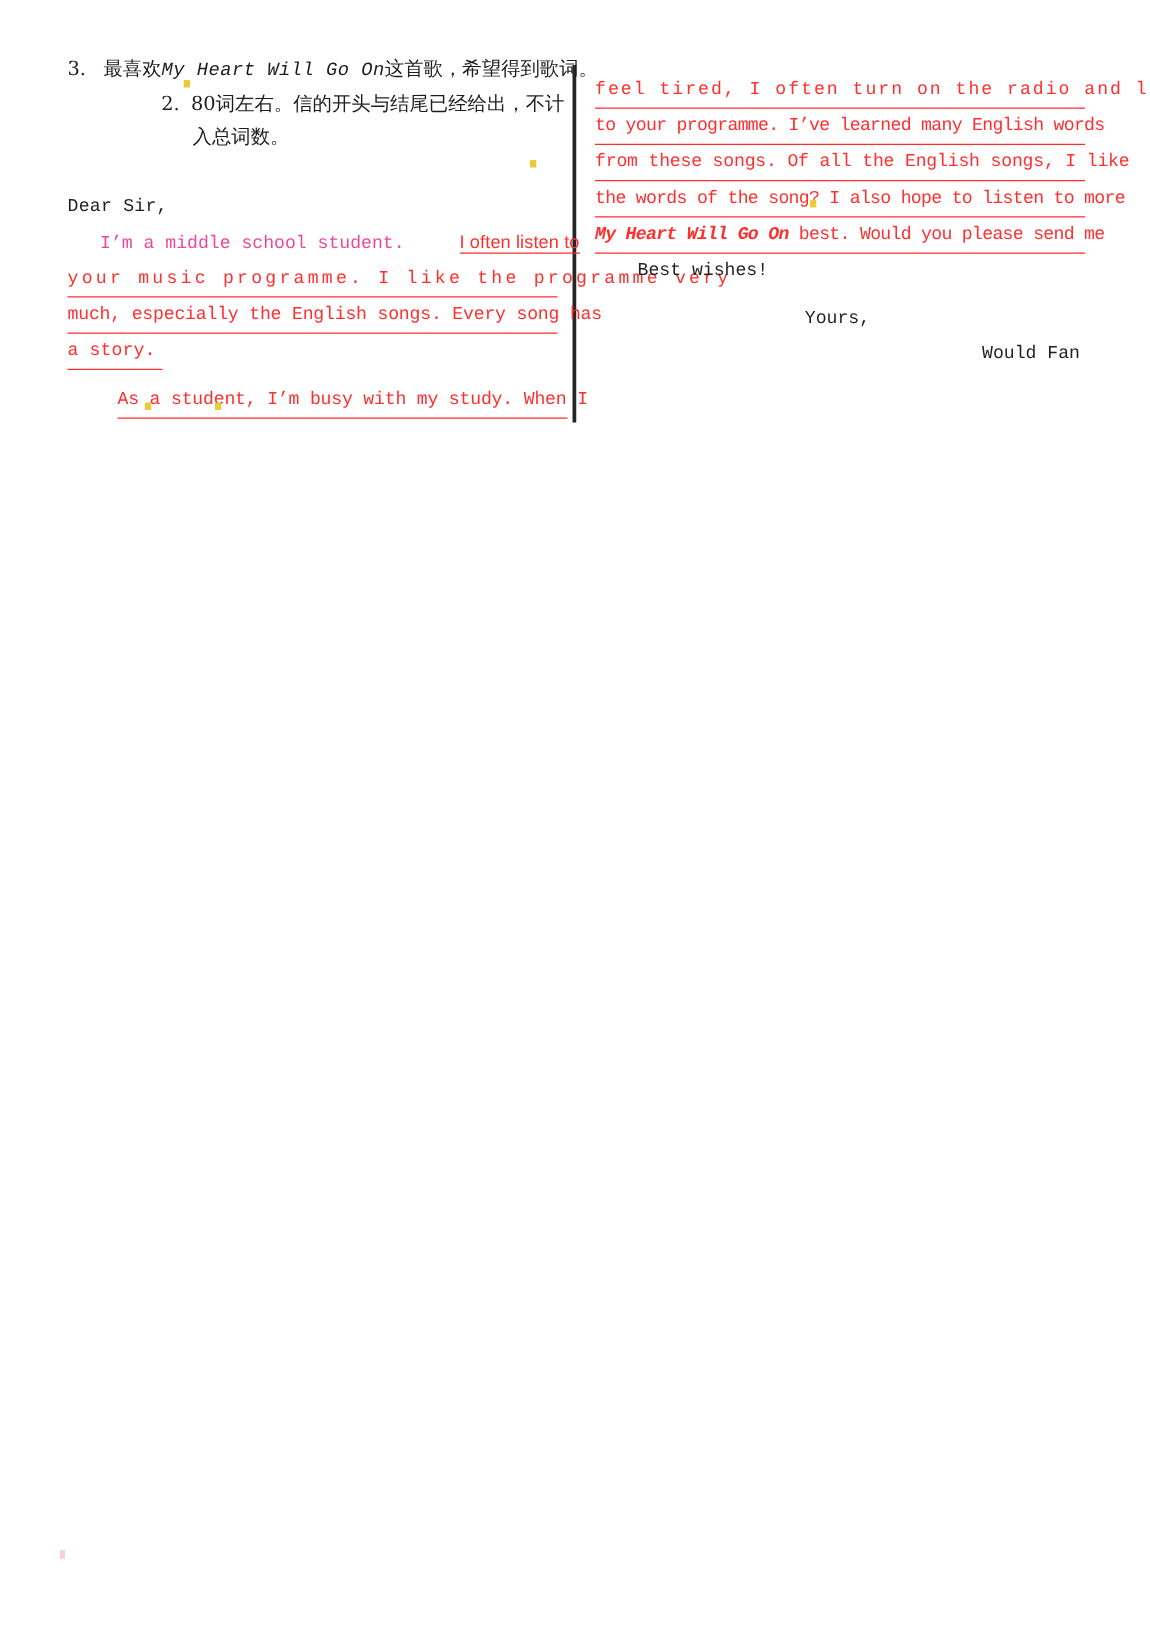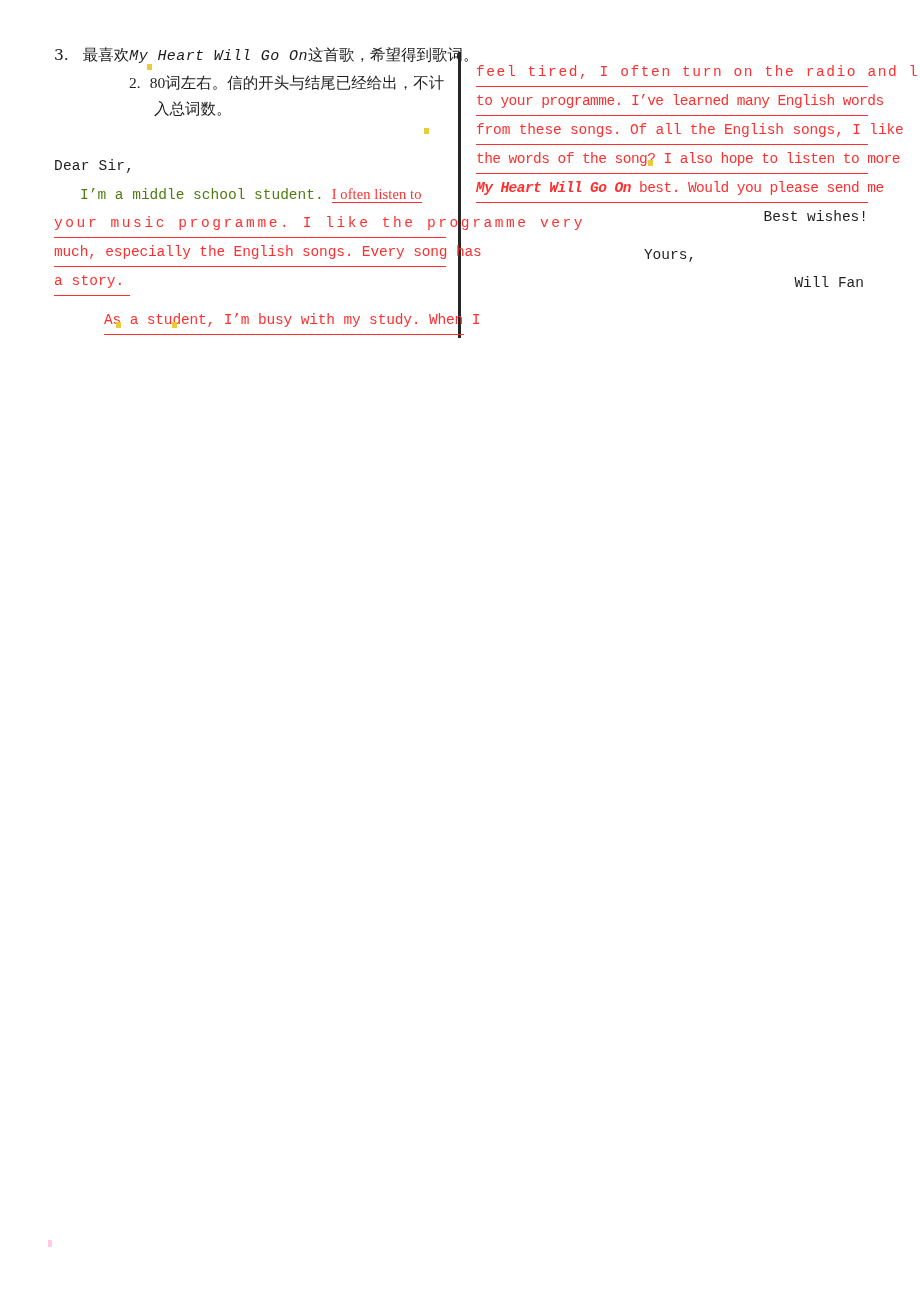--- a/index.html
+++ b/index.html
@@ -51,21 +51,21 @@
   .prompt-line {
     font-family: "DejaVu Serif", "Liberation Serif", serif;
     font-size: 15.5px;
     line-height: 26px;
     color: #1c1c1c;
     white-space: nowrap;
     letter-spacing: 0px;
   }
   .prompt-line.l1 { text-indent: 0px; }
   .prompt-line.l2 { padding-left: 22px; }
-  .prompt-line.l3 { padding-left: 75px; font-family: Liberation Serif, serif; }
+  .prompt-line.l3 { padding-left: 75px; }
   .prompt-line.l4 { padding-left: 100px; }
 
   .song-title-blk {
     font-style: italic;
     font-family: "Liberation Mono", "DejaVu Sans Mono", monospace;
     font-size: 15px;
     letter-spacing: 0.4px;
   }
 
   
@@ -88,40 +88,41 @@
     font-family: "Liberation Mono", "DejaVu Sans Mono", monospace;
     font-size: 14.5px;
     line-height: 28px;
     color: #1f1f1f;
     white-space: nowrap;
     letter-spacing: 0.2px;
     margin-top: 20px;
   }
   .mono-blk {
     font-family: "Liberation Mono", "DejaVu Sans Mono", monospace;
-    color: #4d7c0f;
+    color: #ec4899;
   }
 
   
   .red-line {
     font-family: "Liberation Mono", "DejaVu Sans Mono", monospace;
     font-size: 14.5px;
     line-height: 28px;
     color: #ff2f2f;
     white-space: nowrap;
     border-bottom: 1.4px solid #ff2f2f;
     display: block;
     letter-spacing: 0.1px;
     box-sizing: border-box;
   }
   .red-inline {
     color: #ff2f2f;
     border-bottom: 1.4px solid #ff2f2f;
-    font-family: Liberation Serif, serif;
+    font-family: Liberation Sans, sans-serif;
     letter-spacing: 0.1px;
+    margin-left: 36px;
   }
   .red-italic {
     font-style: italic;
     font-weight: bold;
   }
 
   
   .mixed-row {
     display: block;
     line-height: 28px;
@@ -129,32 +130,31 @@
     font-size: 14.5px;
   }
 
   
   .sp-wide  { letter-spacing: 2.6px; }
   .sp-wide2 { letter-spacing: 1.6px; }
   .sp-tight { letter-spacing: -0.15px; }
   .sp-tight2{ letter-spacing: -0.55px; }
 
   .indent-red {
-    margin-left: 50px;
+    margin-left: 40px;
     width: calc(100% - 32px);
   }
 
   
   .closing {
     font-family: "Liberation Mono", "DejaVu Sans Mono", monospace;
     font-size: 14.5px;
     line-height: 28px;
     color: #1f1f1f;
     white-space: nowrap;
-    text-align: right;
   }
   .closing.best    { padding-left: 34px; }
   .closing.yours   { text-align: center; padding-right: 4px; }
   .closing.signer  { text-align: right; padding-right: 4px; }
 
   .gap-sm { height: 10px; }
 </style>
 </head>
 <body>
 
@@ -203,21 +203,21 @@
 
     <div class="red-line sp-tight2">the words of the song? I also hope to listen to more</div>
 
     <div class="red-line sp-tight2"><span class="red-italic">My Heart Will Go On</span><span> best. Would you please send me</span></div>
 
     <div class="closing best">Best wishes!</div>
 
     <div class="gap-sm"></div>
 
     <div class="closing yours">Yours,</div>
-    <div class="closing signer">Will Fan</div>
+    <div class="closing signer">Would Fan</div>
   </div>
 
   <div class="speck" style="left:147px; top:64px;"></div>
   <div class="speck" style="left:424px; top:128px;"></div>
   <div class="speck" style="left:116px; top:322px;"></div>
   <div class="speck" style="left:172px; top:322px;"></div>
   <div class="speck" style="left:648px; top:160px;"></div>
   <div class="speck pink" style="left:48px; top:1240px;"></div>
 
 </div>

